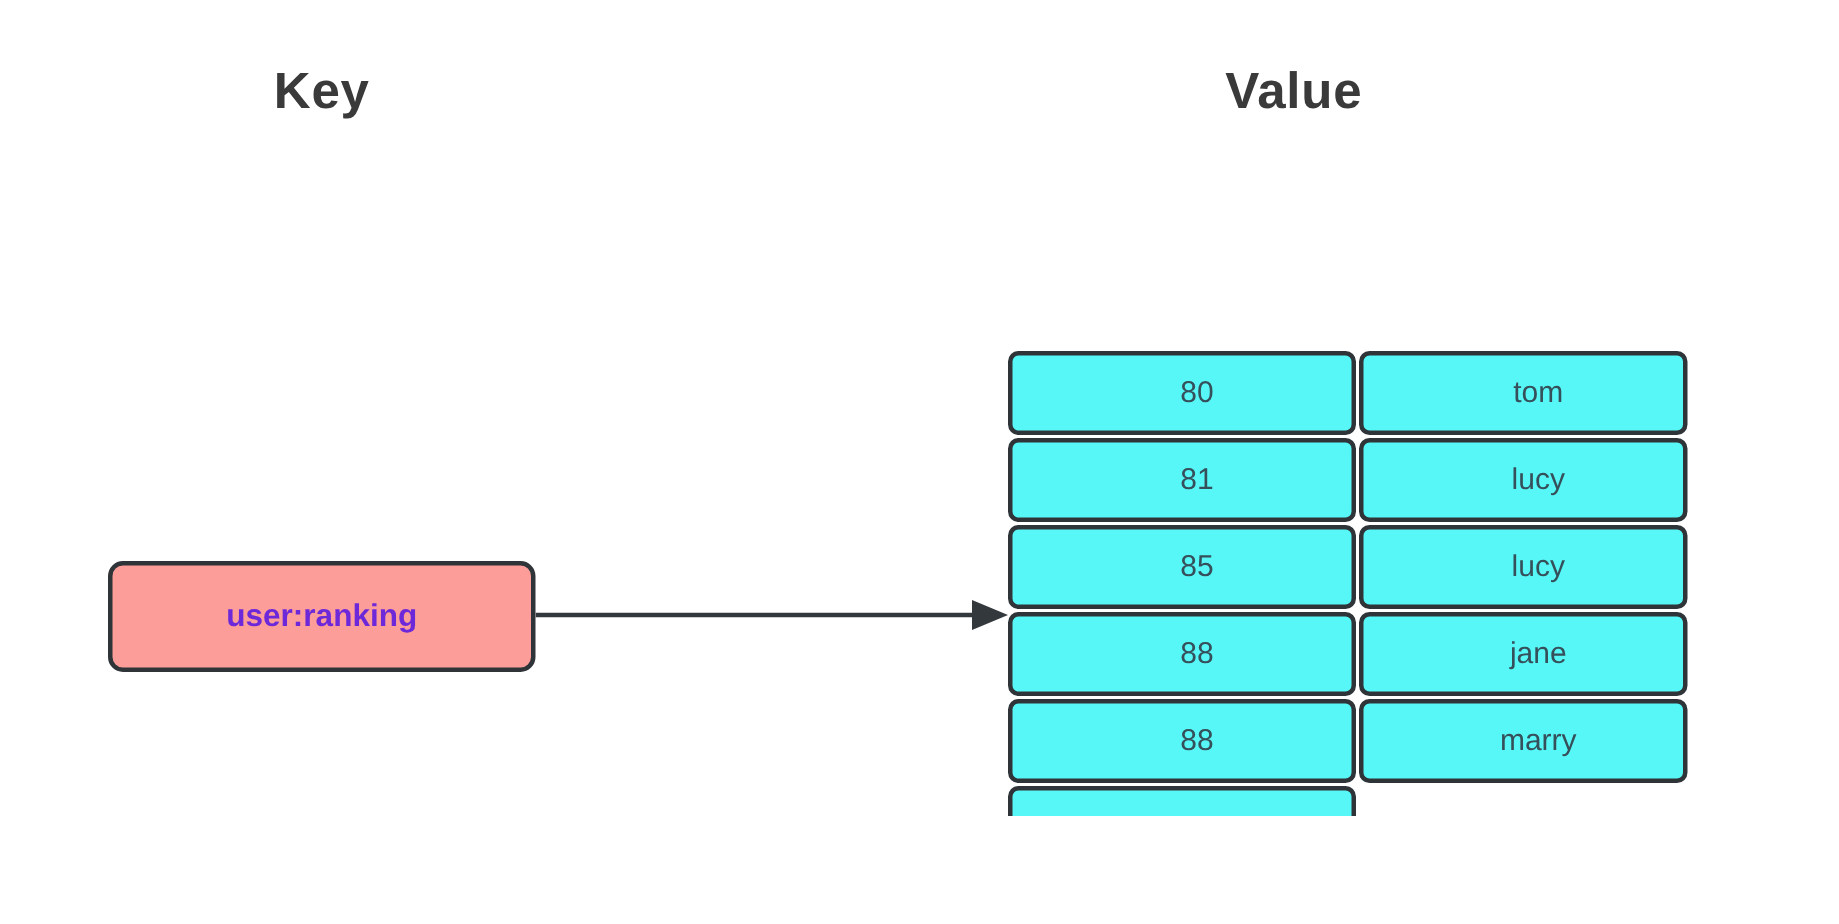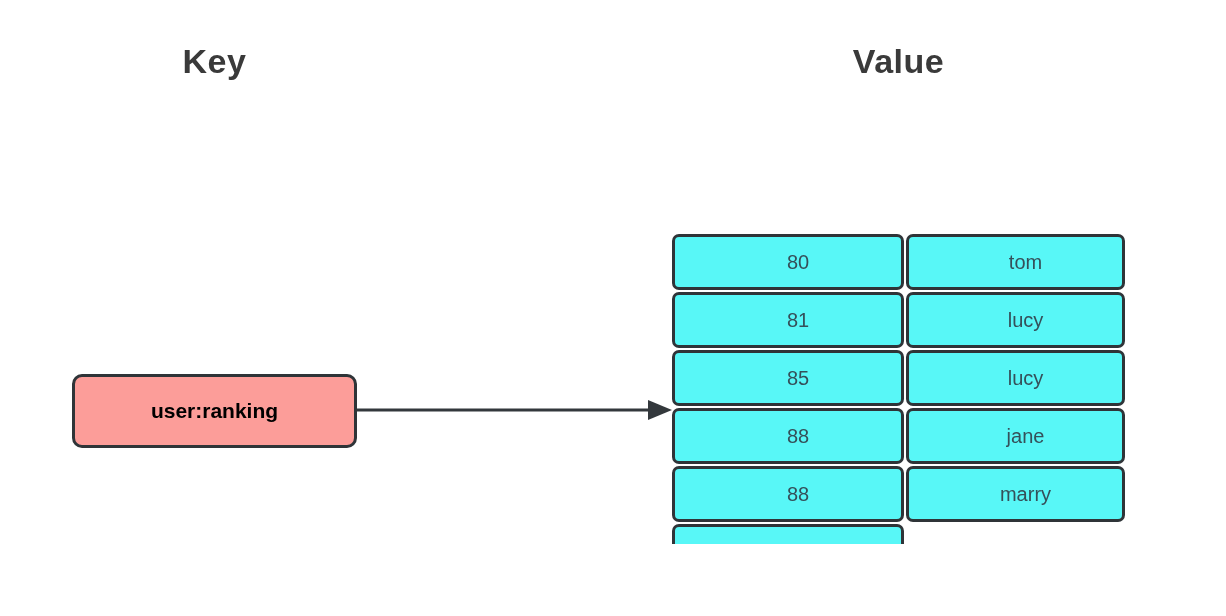--- a/index.html
+++ b/index.html
@@ -15,38 +15,38 @@
   .header {
     position: absolute;
     top: 42px;
     font-size: 34px;
     font-weight: bold;
     color: var(--header-text, #3a3a3a);
     text-align: center;
     letter-spacing: 0.5px;
   }
   .key-header   { left: 72px;  width: 285px; }
-  .value-header { left: 672px; width: 453px; }
+  .value-header { left: 636px; width: 453px; }
   .key-box {
     position: absolute;
     left: 72px;
     top: 374px;
     width: 285px;
     height: 74px;
     background: var(--key-box-fill, #fc9d99);
     border: 3px solid var(--border, #2f3438);
     border-radius: 10px;
     display: flex;
     align-items: center;
     justify-content: center;
   }
   .key-box span {
     font-size: 21px;
     font-weight: bold;
-    color: #000000;
+    color: #6d28d9;
   }
   .arrow {
     position: absolute;
     left: 357px;
     top: 395px;
     width: 316px;
     height: 30px;
   }
   .value-table {
     position: absolute;

